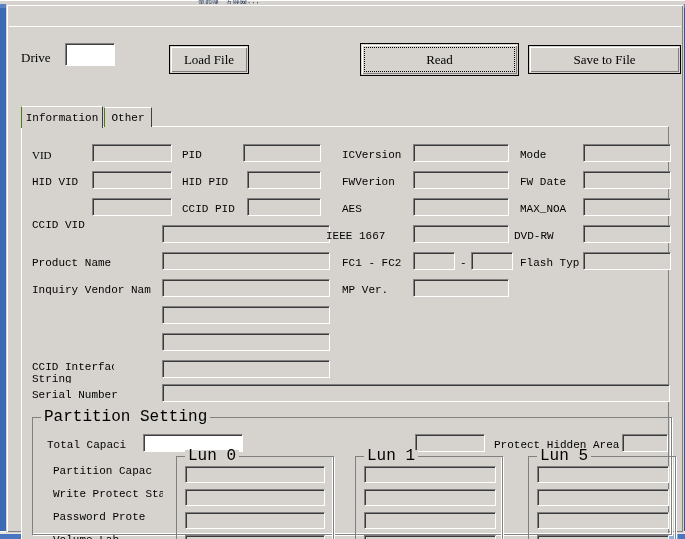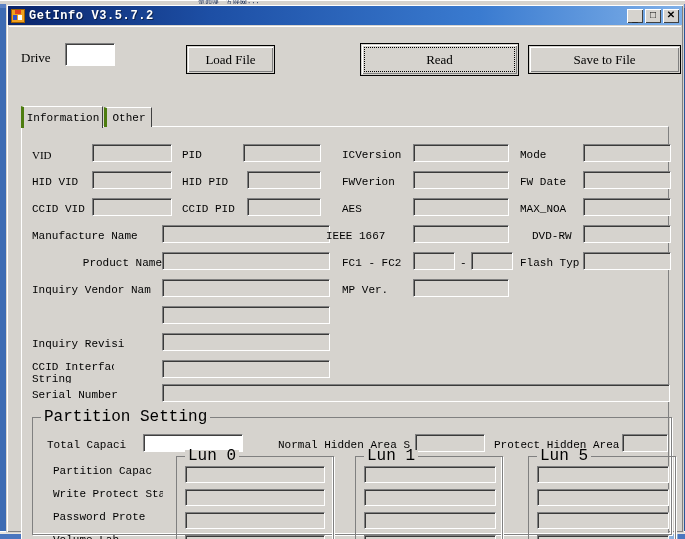--- a/index.html
+++ b/index.html
@@ -105,21 +105,21 @@
     border:1px dotted #000;
   }
   .btn span{position:relative;z-index:2;}
 
   
   #tabstrip{position:absolute;left:12px;top:80px;width:648px;height:20px;}
   .tab{
     position:absolute;top:0;height:20px;background:#d6d3ce;box-sizing:border-box;
     display:flex;align-items:center;justify-content:center;
     font-family:"Liberation Mono","DejaVu Sans Mono",monospace;font-size:11px;color:#000;
-    border-top:1px solid #ffffff;border-left:3px solid #4d7c0f;border-right:1px solid #404040;
+    border-top:1px solid #ffffff;border-left:1px solid #4d7c0f;border-right:1px solid #404040;
     cursor:default;
   }
   #tab-info{left:0;width:82px;top:-1px;height:22px;z-index:3;}
   #tab-other{left:83px;width:48px;z-index:2;}
   #tabpage{
     position:absolute;left:12px;top:99px;width:648px;height:415px;
     background:#d6d3ce;box-sizing:border-box;
     border-top:1px solid #ffffff;border-left:1px solid #ffffff;
     border-right:1px solid #808080;border-bottom:1px solid #808080;
   }
@@ -141,46 +141,27 @@
 
 <div id="desk-top-strip"></div>
 <div id="desk-behind-title">第四课　互联网···…</div>
 <div id="desk-left-edge"></div>
 <div id="desk-bottom"></div>
 <div id="taskbar-frag"></div>
 <div id="taskbar-frag2"></div>
 
 <div id="window">
 
-  <div id="titlebar">
-    <div id="title-icon">
-      <div class="sq3"></div>
-        <div class="sq1"></div>
-        <div class="sq2"></div>
-    </div>
-    <div id="title-text">GetInfo V3.5.7.2</div>
-    <div id="title-btns">
-      <div class="tbtn min">
-        <span class="g">_</span>
-      </div>
-      <div class="tbtn max">
-        <span class="g">□</span>
-      </div>
-      <div class="tbtn close">
-        <span class="g">✕</span>
-      </div>
-    </div>
-  </div>
 
   <div id="client">
 
     <div class="lbl" style="left:12px;top:25px;width:44px;font-size:13px;font-family:'Liberation Serif',serif;">Drive</div>
     <div class="tbox white" style="left:56px;top:16px;width:50px;height:23px;"></div>
 
-    <div class="btn" style="left:177px;top:18px;width:89px;height:29px;">
+    <div class="btn" style="left:160px;top:18px;width:80px;height:29px;">
       <div class="inner"></div>
         <span>Load File</span>
     </div>
 
     <div class="btn" style="left:351px;top:16px;width:159px;height:33px;">
       <div class="inner"></div>
         <div class="focus"></div>
       <span>Read</span>
     </div>
 
@@ -199,44 +180,42 @@
     </div>
 
     <div id="tabpage">
 
       <div class="lbl" style="left:10px;top:22px;width:70px;font-family:Liberation Serif, serif;">VID</div>
       <div class="tbox" style="left:70px;top:17px;width:80px;height:18px;"></div>
 
       <div class="lbl" style="left:10px;top:49px;width:70px;">HID VID</div>
       <div class="tbox" style="left:70px;top:44px;width:80px;height:18px;"></div>
 
-      <div class="lbl" style="left:10px;top:76px;width:70px;">CCID VID</div>
+      <div class="lbl" style="left:10px;top:92px;width:70px;">CCID VID</div>
       <div class="tbox" style="left:70px;top:71px;width:80px;height:18px;"></div>
 
       <div class="lbl" style="left:160px;top:22px;width:70px;">PID</div>
       <div class="tbox" style="left:221px;top:17px;width:78px;height:18px;"></div>
 
       <div class="lbl" style="left:160px;top:49px;width:70px;">HID PID</div>
       <div class="tbox" style="left:225px;top:44px;width:74px;height:18px;"></div>
 
       <div class="lbl" style="left:160px;top:76px;width:70px;">CCID PID</div>
       <div class="tbox" style="left:225px;top:71px;width:74px;height:18px;"></div>
 
-      <div class="lbl" style="left:10px;top:103px;width:130px;">Manufacture Name</div>
       <div class="tbox" style="left:140px;top:98px;width:168px;height:18px;"></div>
 
-      <div class="lbl" style="left:10px;top:130px;width:130px;text-align:right;">Product Name</div>
+      <div class="lbl" style="left:10px;top:130px;width:130px;">Product Name</div>
       <div class="tbox" style="left:140px;top:125px;width:168px;height:18px;"></div>
 
       <div class="lbl" style="left:10px;top:157px;width:130px;">Inquiry Vendor Nam</div>
       <div class="tbox" style="left:140px;top:152px;width:168px;height:18px;"></div>
 
       <div class="tbox" style="left:140px;top:179px;width:168px;height:18px;"></div>
 
-      <div class="lbl" style="left:10px;top:211px;width:130px;">Inquiry Revisi</div>
       <div class="tbox" style="left:140px;top:206px;width:168px;height:18px;"></div>
 
       <div style="position:absolute;left:10px;top:234px;width:82px;height:22px;overflow:hidden;">
         <div class="lbl" style="position:static;">CCID Interface</div>
         <div class="lbl" style="position:static;">String</div>
       </div>
       <div class="tbox" style="left:140px;top:233px;width:168px;height:18px;"></div>
 
       <div class="lbl" style="left:10px;top:262px;width:130px;">Serial Number</div>
       <div class="tbox" style="left:140px;top:257px;width:508px;height:18px;"></div>
@@ -263,33 +242,32 @@
 
       <div class="lbl" style="left:498px;top:22px;width:70px;">Mode</div>
       <div class="tbox" style="left:561px;top:17px;width:88px;height:18px;"></div>
 
       <div class="lbl" style="left:498px;top:49px;width:70px;">FW Date</div>
       <div class="tbox" style="left:561px;top:44px;width:88px;height:18px;"></div>
 
       <div class="lbl" style="left:498px;top:76px;width:70px;">MAX_NOA</div>
       <div class="tbox" style="left:561px;top:71px;width:88px;height:18px;"></div>
 
-      <div class="lbl" style="left:510px;top:103px;width:70px;">DVD-RW</div>
+      <div class="lbl" style="left:492px;top:103px;width:70px;">DVD-RW</div>
       <div class="tbox" style="left:561px;top:98px;width:88px;height:18px;"></div>
 
       <div class="lbl" style="left:498px;top:130px;width:70px;">Flash Typ</div>
       <div class="tbox" style="left:561px;top:125px;width:88px;height:18px;"></div>
 
       <div class="group" style="left:10px;top:290px;width:640px;height:118px;">
         <div class="gtitle">Partition Setting</div>
 
         <div class="lbl" style="left:14px;top:21px;width:100px;">Total Capaci</div>
         <div class="tbox white" style="left:110px;top:16px;width:100px;height:18px;"></div>
 
-        <div class="lbl" style="left:245px;top:21px;width:135px;">Normal Hidden Area S</div>
         <div class="tbox" style="left:382px;top:16px;width:70px;height:18px;"></div>
 
         <div class="lbl" style="left:461px;top:21px;width:130px;">Protect Hidden Area S</div>
         <div class="tbox" style="left:589px;top:16px;width:46px;height:18px;"></div>
 
         <div class="lbl" style="left:20px;top:47px;width:110px;">Partition Capac</div>
         <div class="lbl" style="left:20px;top:70px;width:110px;">Write Protect Sta</div>
         <div class="lbl" style="left:20px;top:93px;width:110px;">Password Prote</div>
         <div class="lbl" style="left:20px;top:116px;width:110px;">Volume Lab</div>
 

